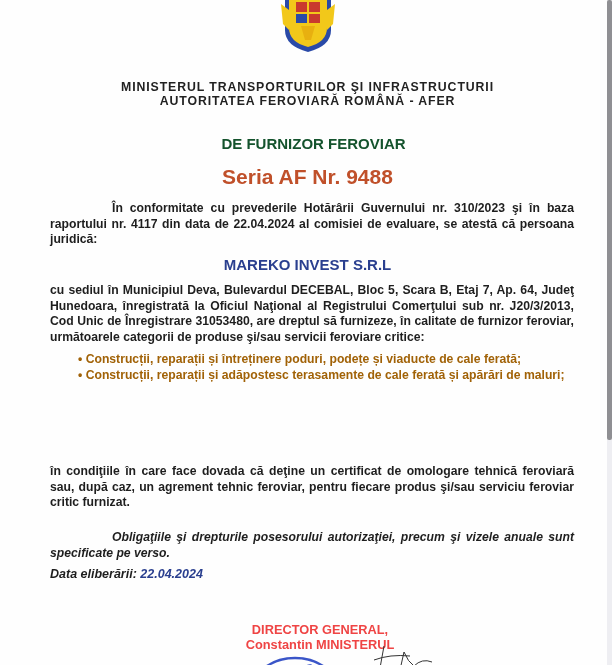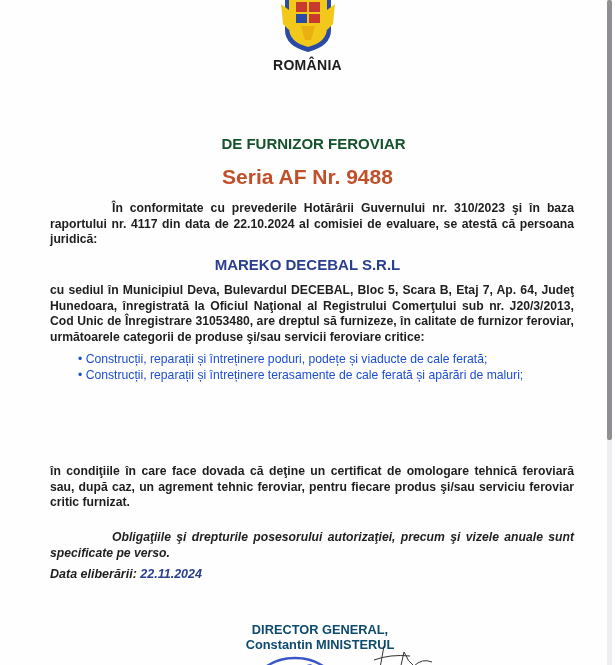--- a/index.html
+++ b/index.html
@@ -18,27 +18,27 @@
   .title2 { top: 135px; font-size: 15px; color: #14532d; margin-left: 6px; }
   .title3 { top: 165px; font-size: 21px; color: #c0502a; }
   .para {
     position: absolute; left: 50px; width: 524px;
     font-size: 12.2px; font-weight: bold; line-height: 15.5px; text-align: justify; color: #1e1e1e;
   }
   .indent { text-indent: 62px; }
   .company { top: 256px; font-size: 15px; color: #2a3f8f; }
   .bullets {
     position: absolute; left: 78px; width: 498px; top: 352px;
-    font-size: 12.2px; font-weight: normal; line-height: 15.3px; color: #1d4ed8; text-align: justify;
+    font-size: 12.2px; font-weight: bold; line-height: 15.3px; color: #a16207; text-align: justify;
   }
   .bullets .item { margin-bottom: 1px; }
   .blue-it { color: #2a3f8f; font-style: italic; }
   .issue { position: absolute; left: 50px; top: 567px; font-size: 12.5px; font-weight: bold; font-style: italic; color: #1e1e1e; }
   .issue .val { color: #2a3f8f; }
-  .director { position: absolute; left: 220px; width: 200px; text-align: center; top: 622px; font-size: 12.8px; font-weight: bold; color: #0c4a6e; line-height: 15px; }
+  .director { position: absolute; left: 220px; width: 200px; text-align: center; top: 622px; font-size: 12.8px; font-weight: bold; color: #ef4444; line-height: 15px; }
   .stamp { position: absolute; left: 250px; top: 646px; width: 90px; height: 40px; }
   .sig { position: absolute; left: 370px; top: 640px; width: 70px; height: 30px; }
   .scrollbar { position: absolute; right: 3px; top: 0; width: 5px; height: 665px; background: #eeeef2; }
   .scroll-thumb { position: absolute; left: 0; top: 0; width: 5px; height: 440px; background: #8f8f93; border-radius: 2px; }
 </style>
 </head>
 <body>
 
 <div class="page">
 
@@ -47,44 +47,47 @@
     <path d="M8 0 L46 0 L46 28 Q46 42 27 47 Q8 42 8 28 Z" fill="#f2c81a"></path>
     <rect x="15" y="2" width="11" height="10" fill="#c93a2e"></rect>
     <rect x="28" y="2" width="11" height="10" fill="#c93a2e"></rect>
     <rect x="15" y="14" width="11" height="9" fill="#2a4aa8"></rect>
     <rect x="28" y="14" width="11" height="9" fill="#c93a2e"></rect>
     <path d="M20 26 L34 26 L30 40 L24 40 Z" fill="#e8b010"></path>
     <path d="M0 4 L8 10 L8 30 L2 24 Z" fill="#f2c81a"></path>
     <path d="M54 4 L46 10 L46 30 L52 24 Z" fill="#f2c81a"></path>
   </svg>
 
-  <div class="center romania">ROMÂNIA</div>
+  <div class="center ministry">
+    <div>MINISTERUL TRANSPORTURILOR ŞI INFRASTRUCTURII</div>
+    <div>AUTORITATEA FEROVIARĂ ROMÂNĂ - AFER</div>
+  </div>
 
   <div class="center title2">DE FURNIZOR FEROVIAR</div>
   <div class="center title3">Seria AF Nr. 9488</div>
 
-  <div class="para indent" style="top:201px;">În conformitate cu prevederile Hotărârii Guvernului nr. 310/2023 şi în baza raportului nr. 4117 din data de 22.10.2024 al comisiei de evaluare, se atestă că persoana juridică:</div>
+  <div class="para indent" style="top:201px;">În conformitate cu prevederile Hotărârii Guvernului nr. 310/2023 şi în baza raportului nr. 4117 din data de 22.04.2024 al comisiei de evaluare, se atestă că persoana juridică:</div>
 
-  <div class="center company">MAREKO DECEBAL  S.R.L</div>
+  <div class="center company">MAREKO INVEST  S.R.L</div>
 
   <div class="para" style="top:283px;">cu sediul în Municipiul Deva, Bulevardul DECEBAL, Bloc 5, Scara B, Etaj 7, Ap. 64, Judeţ Hunedoara, înregistrată la Oficiul Naţional al Registrului Comerţului sub nr. J20/3/2013, Cod Unic de Înregistrare 31053480, are dreptul să furnizeze, în calitate de furnizor feroviar, următoarele categorii de produse şi/sau servicii feroviare critice:</div>
 
   <div class="bullets">
     <div class="item">• Construcții, reparații și întreținere poduri, podețe și viaducte de cale ferată;</div>
-    <div class="item">• Construcții, reparații și întreținere terasamente de cale ferată și apărări de maluri;</div>
+    <div class="item">• Construcții, reparații și adăpostesc terasamente de cale ferată și apărări de maluri;</div>
   </div>
 
   <div class="para" style="top:452px;margin-top:12px;">în condiţiile în care face dovada că deţine un certificat de omologare tehnică feroviară sau, după caz, un agrement tehnic feroviar, pentru fiecare produs şi/sau serviciu feroviar critic furnizat.</div>
 
 
   <div class="para indent" style="top:530px;font-style:italic;">Obligaţiile şi drepturile posesorului autorizaţiei, precum şi vizele anuale sunt specificate pe verso.</div>
 
   <div class="issue">
     <span>Data eliberării:</span>
-    <span class="val">22.11.2024</span>
+    <span class="val">22.04.2024</span>
   </div>
 
   <div class="director">
     <div>DIRECTOR GENERAL,</div>
     <div>Constantin MINISTERUL</div>
   </div>
 
   <svg class="stamp" viewBox="0 0 90 40">
     <ellipse cx="45" cy="40" rx="40" ry="28" fill="none" stroke="#3a55c8" stroke-width="2.5"></ellipse>
     <ellipse cx="45" cy="40" rx="30" ry="20" fill="none" stroke="#3a55c8" stroke-width="1.2"></ellipse>

